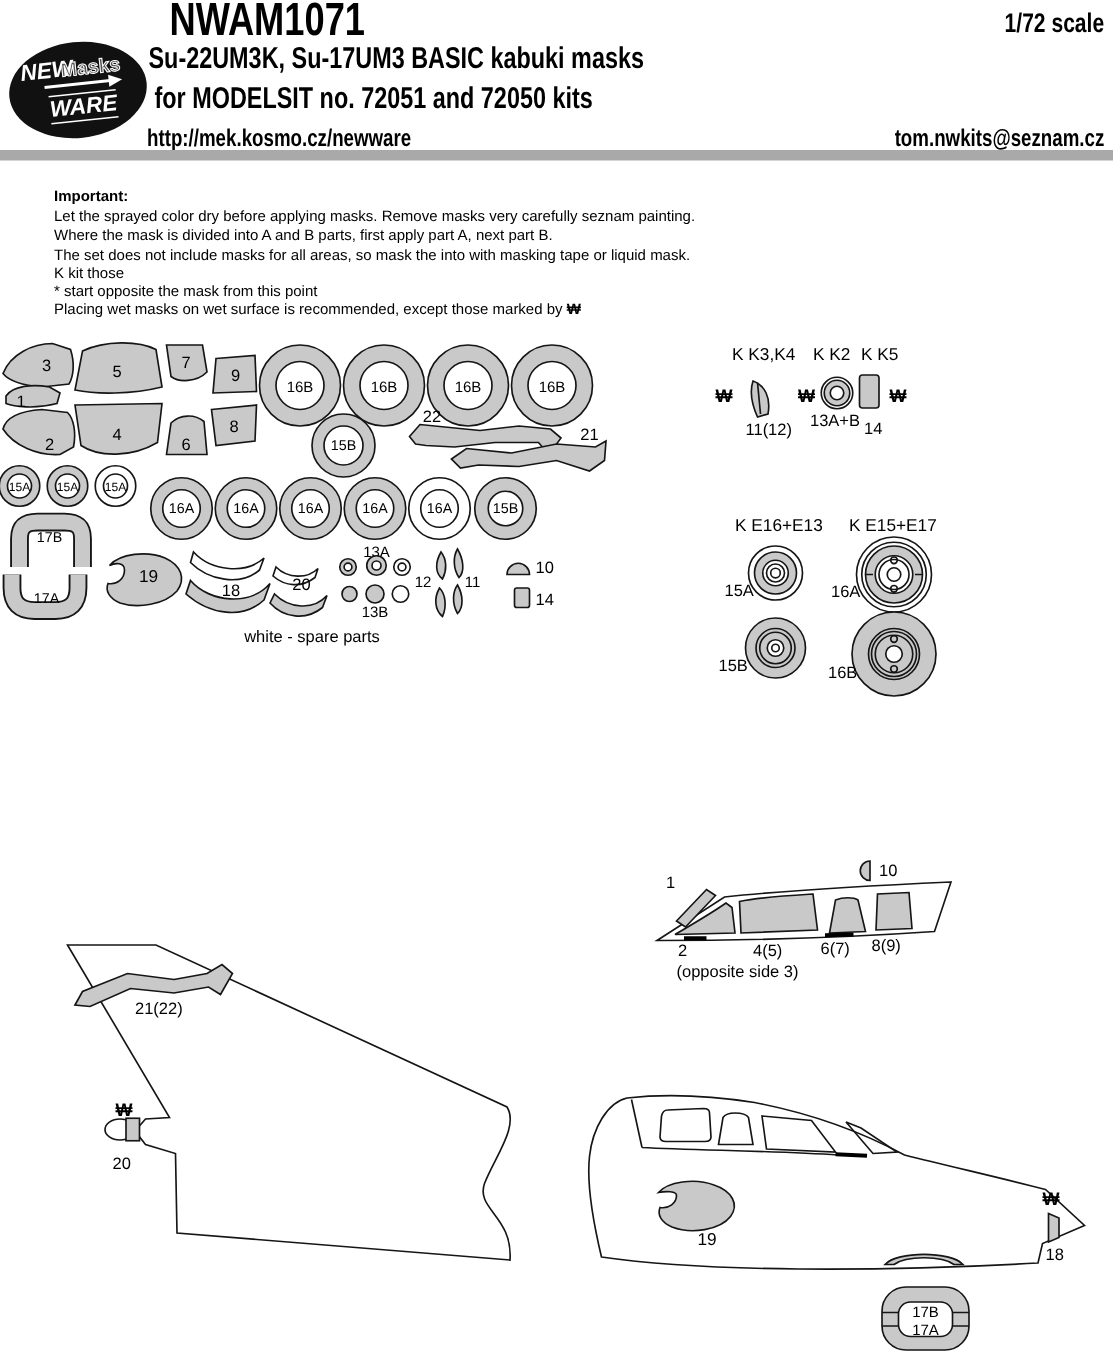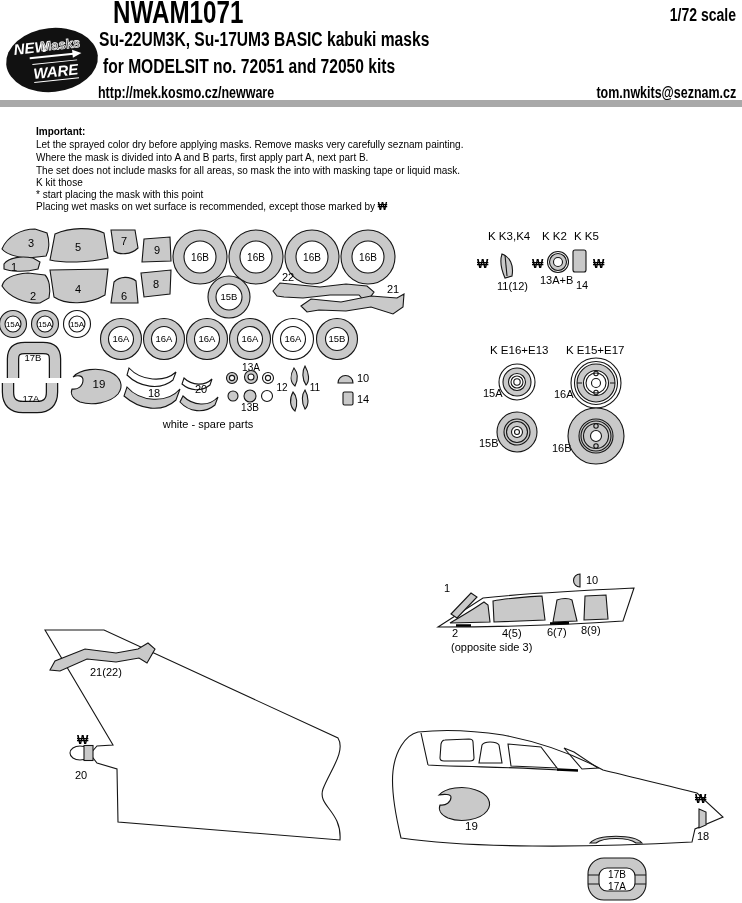--- a/index.html
+++ b/index.html
@@ -48,21 +48,21 @@
 <div class="abs sub" id="sub2"><span class="cond">for MODELSIT no. 72051 and 72050 kits</span></div>
 <div class="abs" id="url"><span class="cond">http://mek.kosmo.cz/newware</span></div>
 <div class="abs" id="email"><span class="cond cond-r">tom.nwkits@seznam.cz</span></div>
 <div class="abs" id="divider"></div>
 
 <div class="abs imp-line imp-b" style="top:126px">Important:</div>
 <div class="abs imp-line" style="top:139px">Let the sprayed color dry before applying masks. Remove masks very carefully seznam painting.</div>
 <div class="abs imp-line" style="top:152px">Where the mask is divided into A and B parts, first apply part A, next part B.</div>
 <div class="abs imp-line" style="top:165px">The set does not include masks for all areas, so mask the into with masking tape or liquid mask.</div>
 <div class="abs imp-line" style="top:177px">K kit those</div>
-<div class="abs imp-line" style="top:189px">* start placing the mask with this point</div>
+<div class="abs imp-line" style="top:189px">* start opposite the mask from this point</div>
 <div class="abs imp-line" style="top:201px"><span>Placing wet masks on wet surface is recommended, except those marked by</span> <span style="font-weight:bold">₩</span></div>
 
 <svg style="left:0;top:225px" width="420" height="215" viewBox="0 0 420 215">
   <g>
     <path class="g" d="M2,24 C7,11 22,4 35,4 L47,8 C50,17 49,26 46,31 L28,33 C16,32 6,29 2,24 Z"></path>
     <text class="t11 mid" x="31" y="22">3</text>
     <path class="g" d="M55,9 C70,2 92,2 104,8 L108,33 C88,38 64,38 50,35 Z"></path>
     <text class="t11 mid" x="78" y="26">5</text>
     <path class="g" d="M111,5 L135,5 L138,23 C131,30 119,30 114,26 Z"></path>
     <text class="t11 mid" x="124" y="20">7</text>

